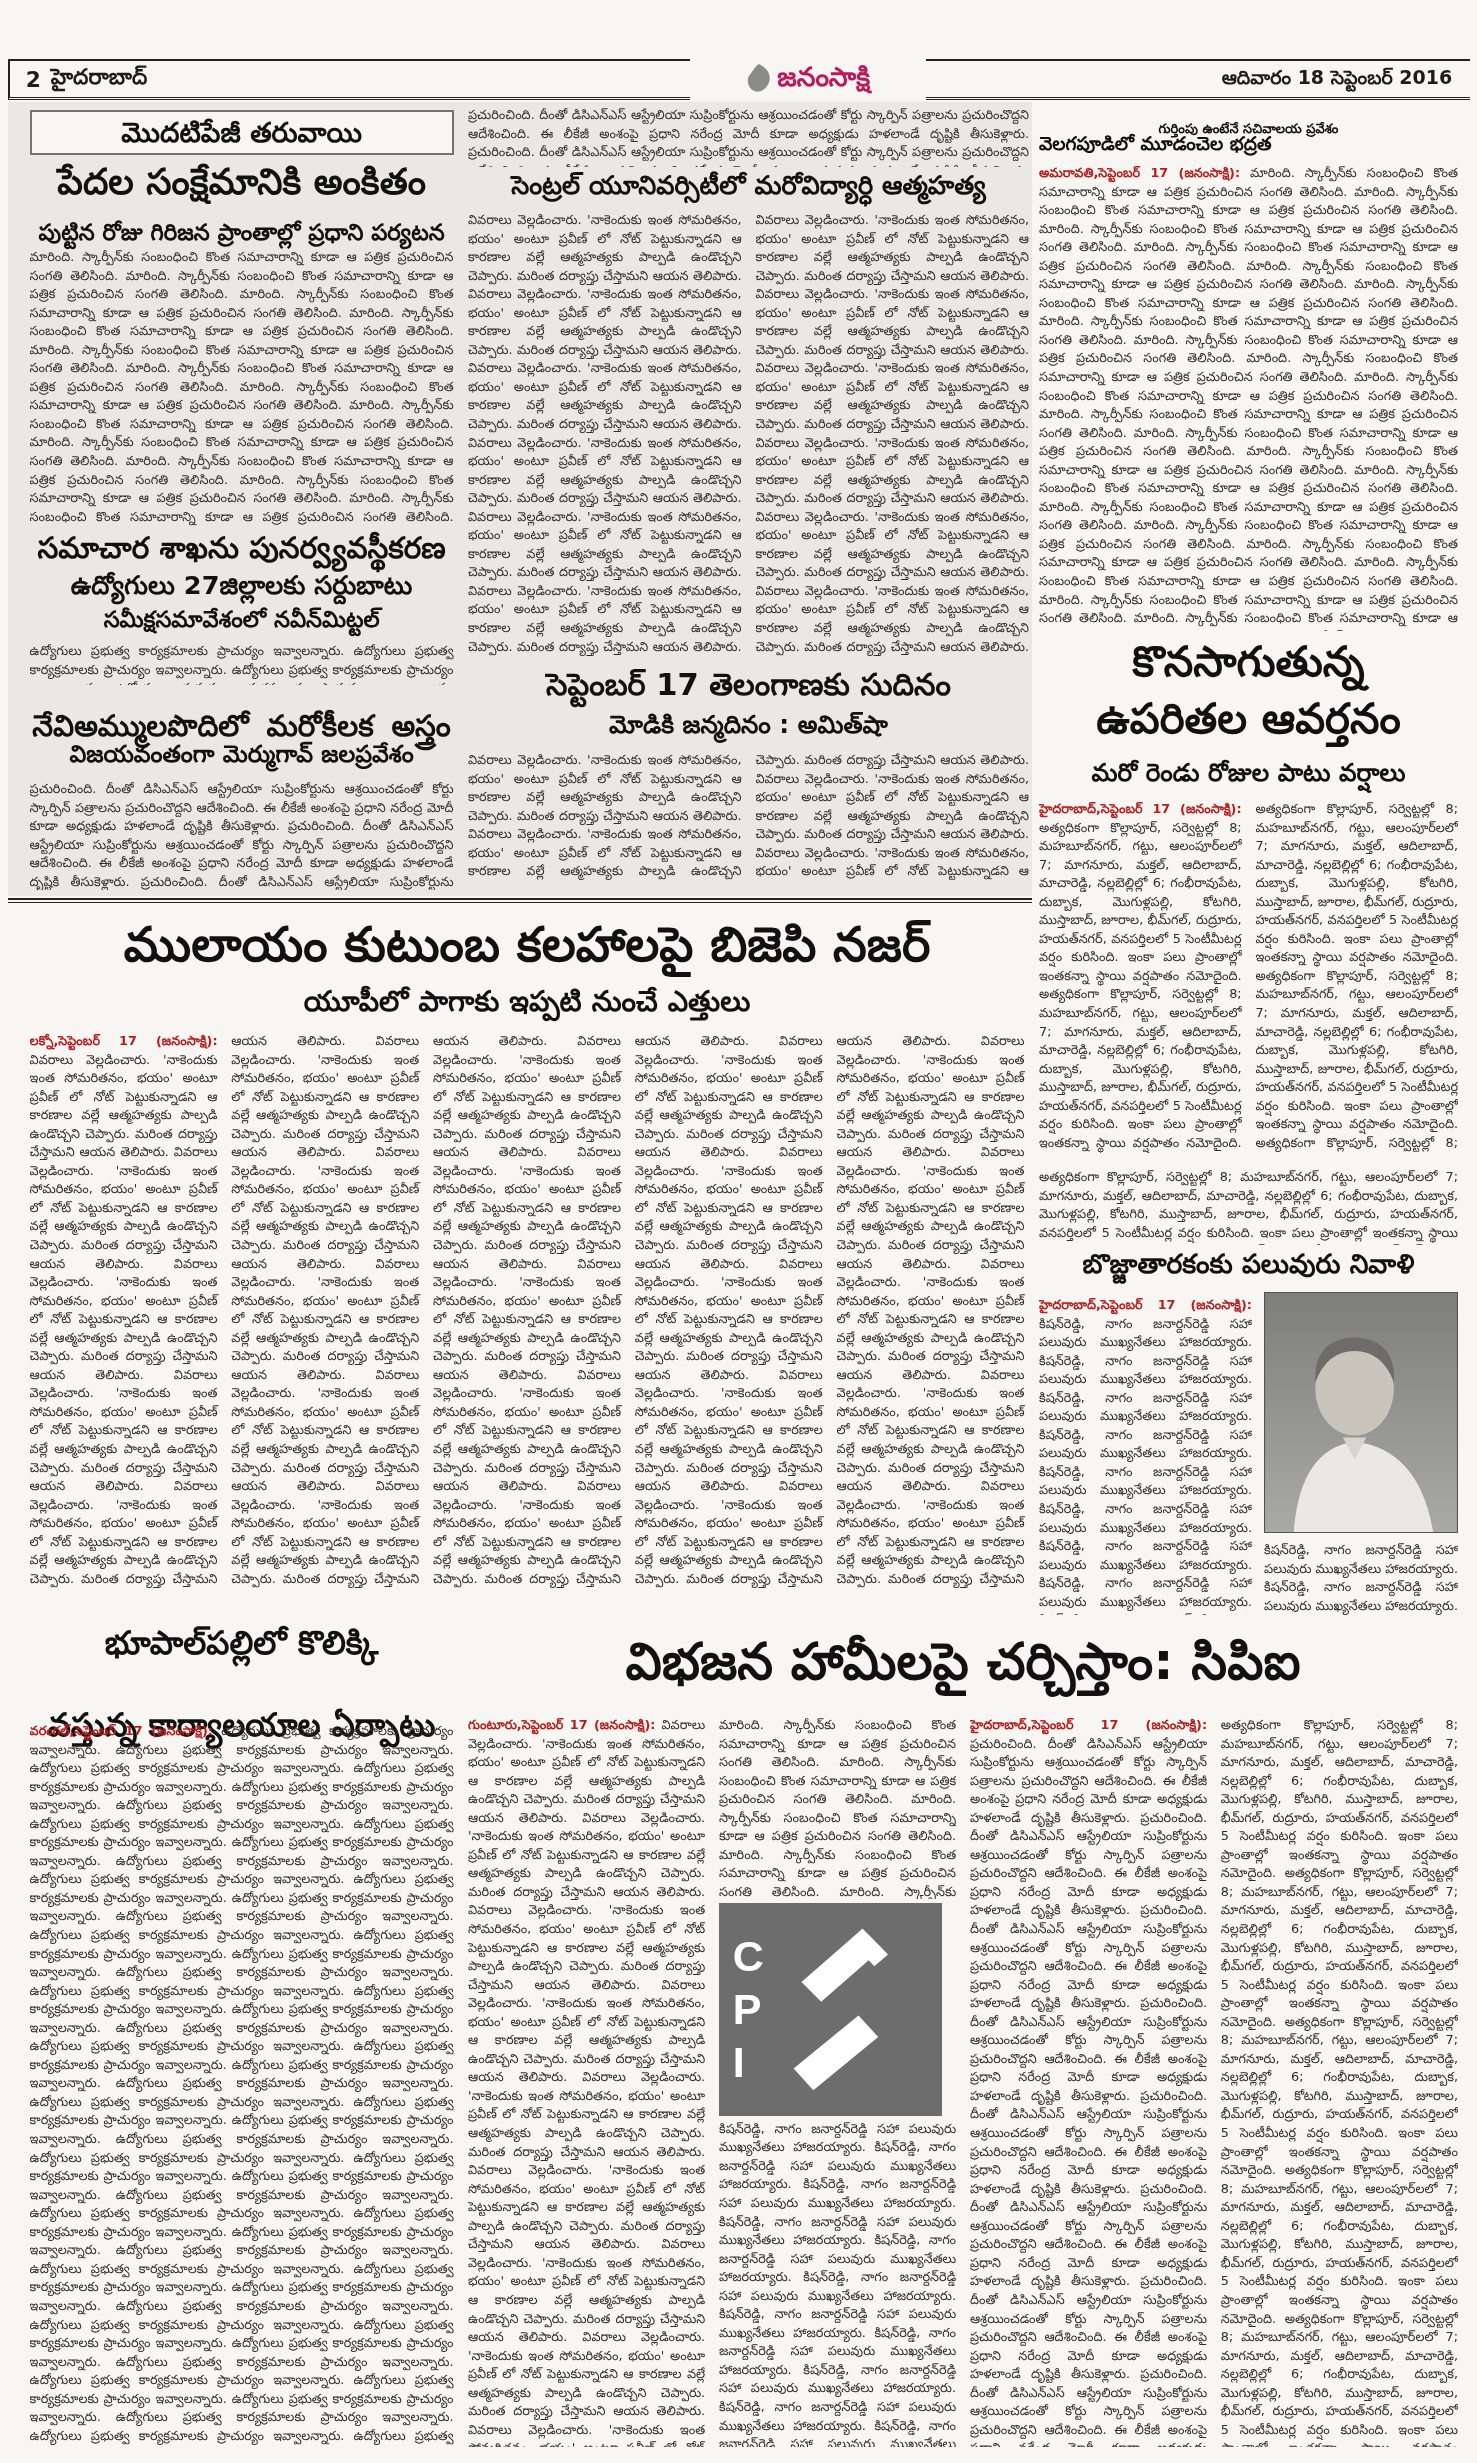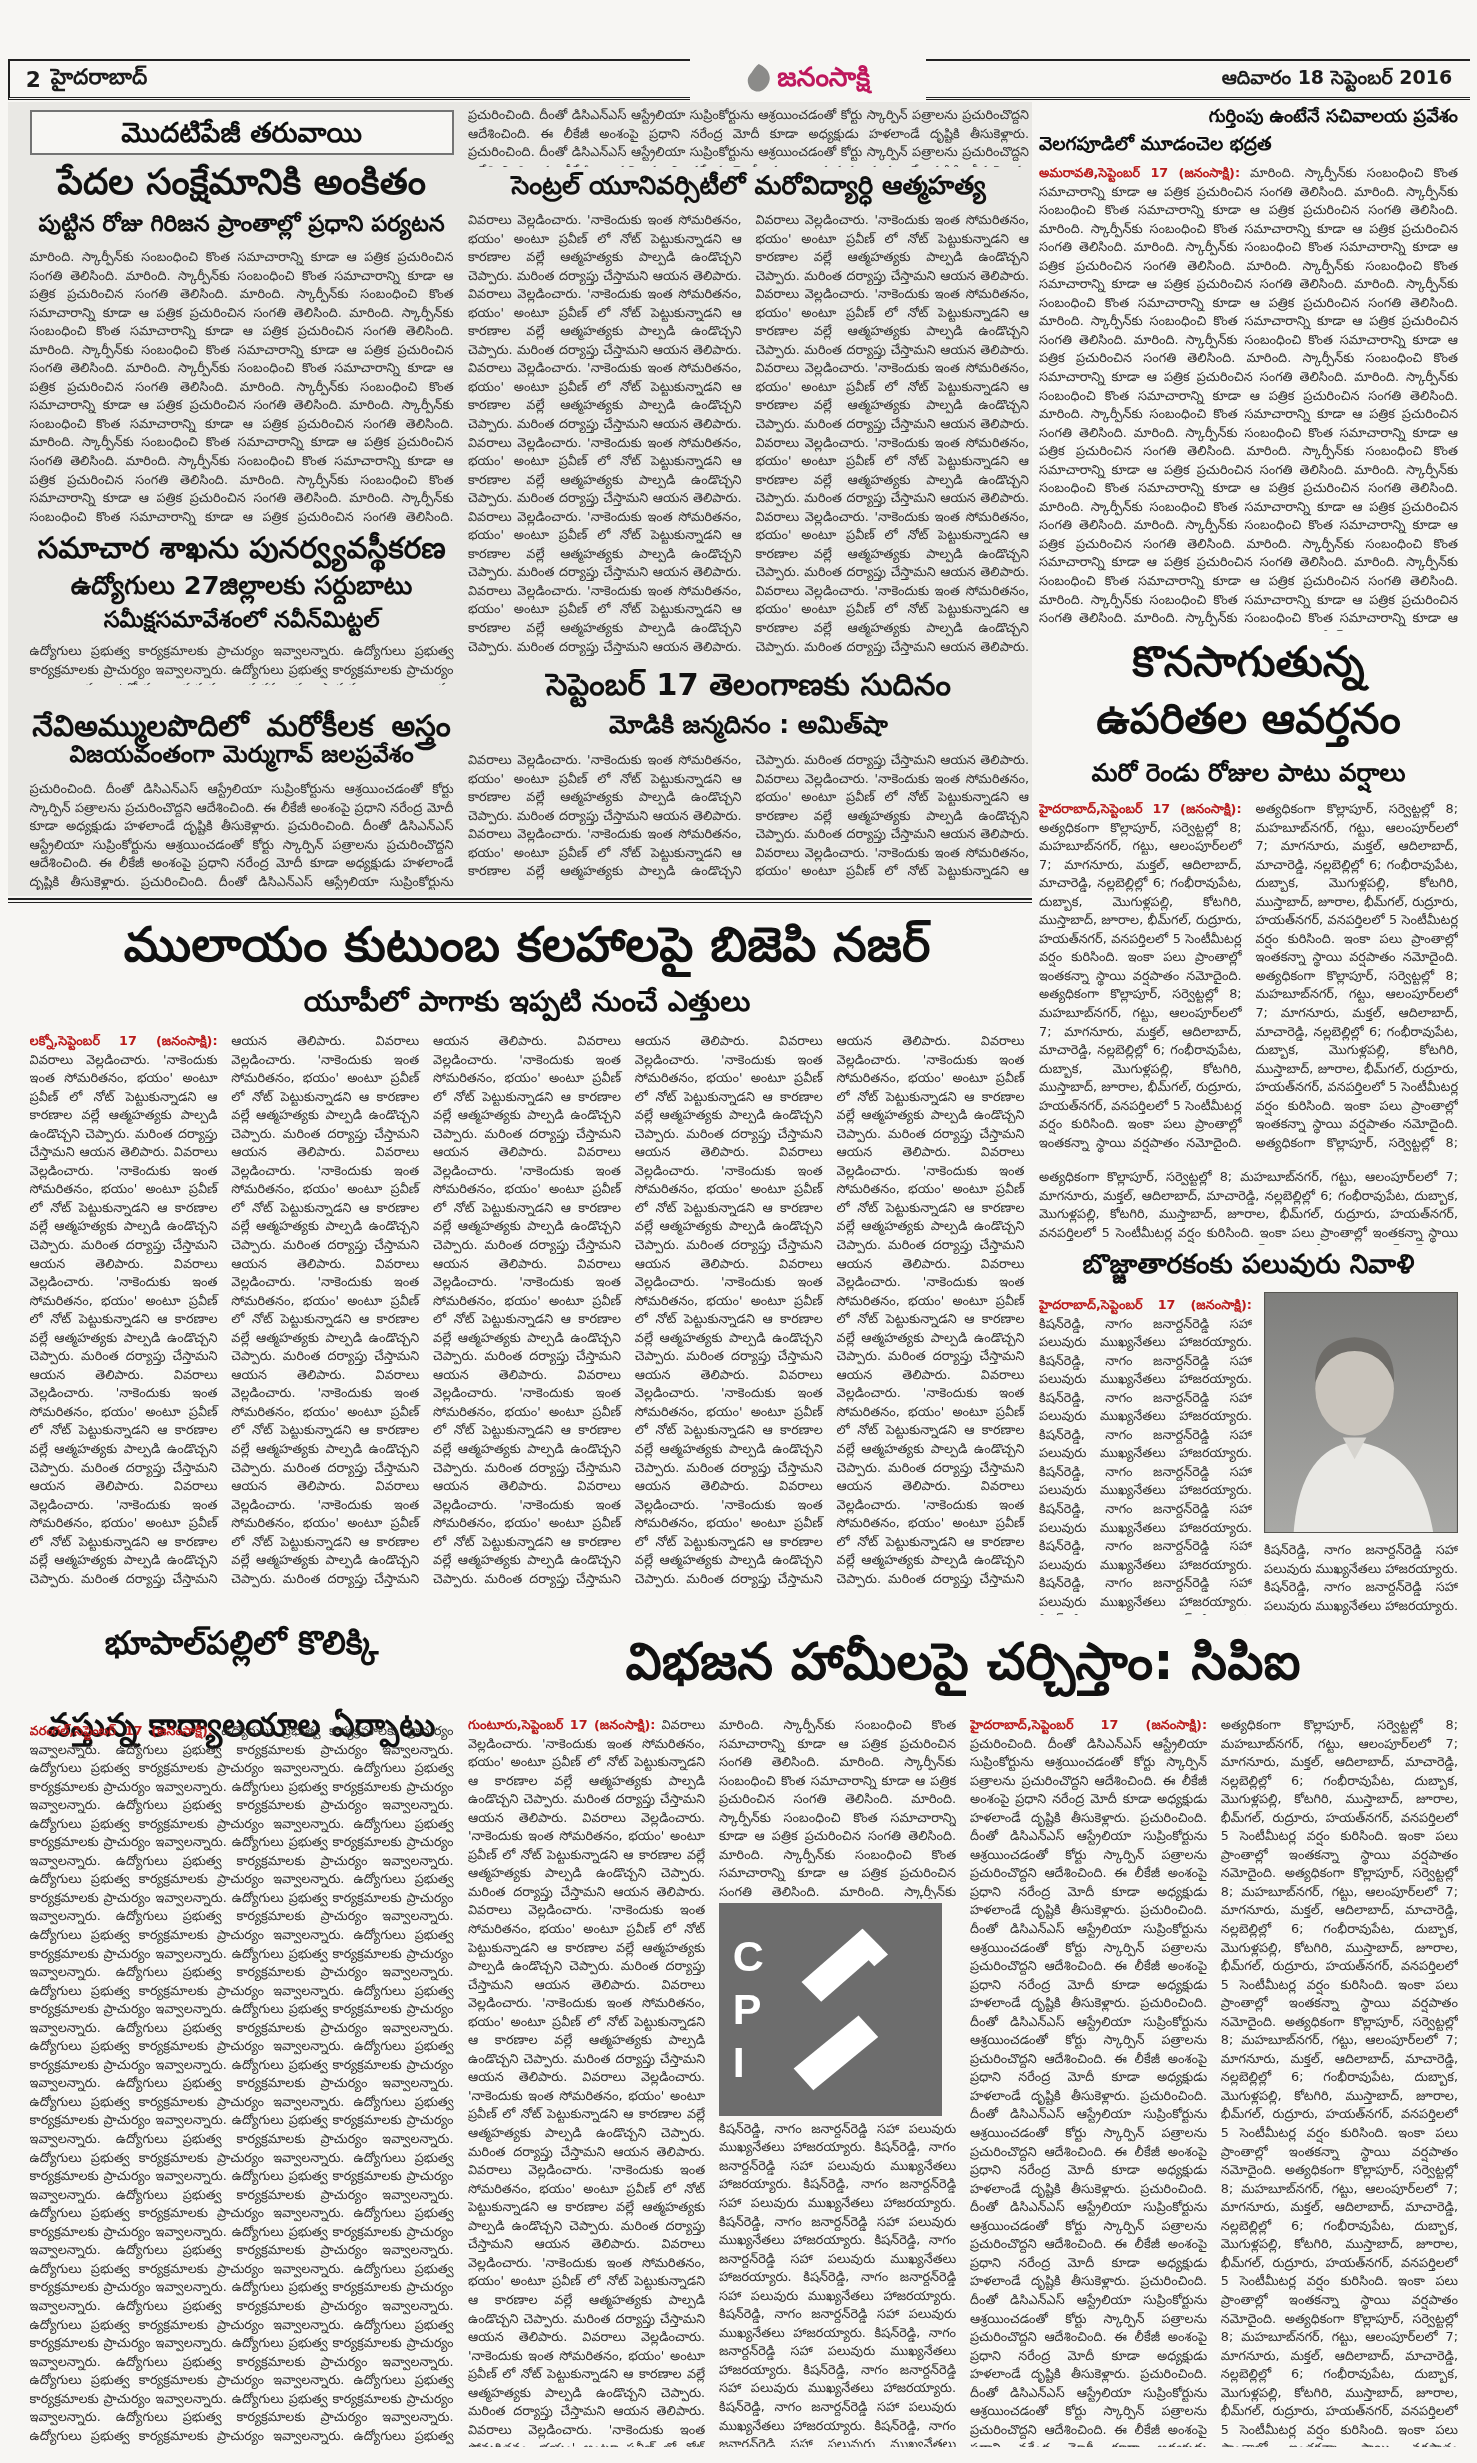--- a/index.html
+++ b/index.html
@@ -55,21 +55,21 @@
         </svg>
     </span>
     <span style="font-size:26.6px;">జనంసాక్షి</span>
   </div>
 
   <div class="abs wash" style="left:7.9px; top:102px; width:1024px; height:794px;"></div>
 
   <div class="abs boxed hl" style="left:29.6px; top:110px; width:424px; height:45px; font-size:27.6px; line-height:41px;">మొదటిపేజీ తరువాయి</div>
 
   <div class="abs hl" style="left:29.6px; top:162px; width:424px; font-size:36px;">పేదల సంక్షేమానికి అంకితం</div>
-  <div class="abs hl" style="left:29.6px; top:211px; width:424px; font-size:22.7px;">పుట్టిన రోజు గిరిజన ప్రాంతాల్లో ప్రధాని పర్యటన</div>
+  <div class="abs hl" style="left:29.6px; top:220px; width:424px; font-size:22.7px;">పుట్టిన రోజు గిరిజన ప్రాంతాల్లో ప్రధాని పర్యటన</div>
   <div class="abs body-block" style="left:29.6px; top:248px; width:424px; height:278px;">
     <span>మారింది. స్కార్పీన్‌కు సంబంధించి కొంత సమాచారాన్ని కూడా ఆ పత్రిక ప్రచురించిన సంగతి తెలిసింది. మారింది. స్కార్పీన్‌కు సంబంధించి కొంత సమాచారాన్ని కూడా ఆ పత్రిక ప్రచురించిన సంగతి తెలిసింది. మారింది. స్కార్పీన్‌కు సంబంధించి కొంత సమాచారాన్ని కూడా ఆ పత్రిక ప్రచురించిన సంగతి తెలిసింది. మారింది. స్కార్పీన్‌కు సంబంధించి కొంత సమాచారాన్ని కూడా ఆ పత్రిక ప్రచురించిన సంగతి తెలిసింది. మారింది. స్కార్పీన్‌కు సంబంధించి కొంత సమాచారాన్ని కూడా ఆ పత్రిక ప్రచురించిన సంగతి తెలిసింది. మారింది. స్కార్పీన్‌కు సంబంధించి కొంత సమాచారాన్ని కూడా ఆ పత్రిక ప్రచురించిన సంగతి తెలిసింది. మారింది. స్కార్పీన్‌కు సంబంధించి కొంత సమాచారాన్ని కూడా ఆ పత్రిక ప్రచురించిన సంగతి తెలిసింది. మారింది. స్కార్పీన్‌కు సంబంధించి కొంత సమాచారాన్ని కూడా ఆ పత్రిక ప్రచురించిన సంగతి తెలిసింది. మారింది. స్కార్పీన్‌కు సంబంధించి కొంత సమాచారాన్ని కూడా ఆ పత్రిక ప్రచురించిన సంగతి తెలిసింది. మారింది. స్కార్పీన్‌కు సంబంధించి కొంత సమాచారాన్ని కూడా ఆ పత్రిక ప్రచురించిన సంగతి తెలిసింది. మారింది. స్కార్పీన్‌కు సంబంధించి కొంత సమాచారాన్ని కూడా ఆ పత్రిక ప్రచురించిన సంగతి తెలిసింది. మారింది. స్కార్పీన్‌కు సంబంధించి కొంత సమాచారాన్ని కూడా ఆ పత్రిక ప్రచురించిన సంగతి తెలిసింది. మారింది. స్కార్పీన్‌కు సంబంధించి కొంత సమాచారాన్ని కూడా ఆ పత్రిక ప్రచురించిన సంగతి తెలిసింది. మారింది. స్కార్పీన్‌కు సంబంధించి కొంత సమాచారాన్ని కూడా ఆ పత్రిక ప్రచురించిన సంగతి తెలిసింది. మారింది. స్కార్పీన్‌కు సంబంధించి కొంత సమాచారాన్ని కూడా ఆ పత్రిక ప్రచురించిన సంగతి తెలిసింది. మారింది. స్కార్పీన్‌కు సంబంధించి కొంత సమాచారాన్ని కూడా ఆ పత్రిక ప్రచురించిన సంగతి తెలిసింది. మారింది. స్కార్పీన్‌కు సంబంధించి కొంత సమాచారాన్ని కూడా ఆ పత్రిక ప్రచురించిన సంగతి తెలిసింది. మారింది. స్కార్పీన్‌కు సంబంధించి కొంత సమాచారాన్ని కూడా ఆ పత్రిక ప్రచురించిన సంగతి తెలిసింది. మారింది. స్కార్పీన్‌కు సంబంధించి కొంత సమాచారాన్ని కూడా ఆ పత్రిక ప్రచురించిన సంగతి తెలిసింది. మారింది. స్కార్పీన్‌కు సంబంధించి కొంత సమాచారాన్ని కూడా ఆ పత్రిక ప్రచురించిన సంగతి తెలిసింది. మారింది. స్కార్పీన్‌కు సంబంధించి కొంత సమాచారాన్ని కూడా ఆ పత్రిక ప్రచురించిన సంగతి తెలిసింది. మారింది. స్కార్పీన్‌కు సంబంధించి కొంత సమాచారాన్ని కూడా ఆ పత్రిక ప్రచురించిన సంగతి తెలిసింది. మారింది. స్కార్పీన్‌కు సంబంధించి కొంత సమాచారాన్ని కూడా ఆ పత్రిక ప్రచురించిన సంగతి తెలిసింది. మారింది. స్కార్పీన్‌కు సంబంధించి కొంత సమాచారాన్ని కూడా ఆ పత్రిక ప్రచురించిన సంగతి తెలిసింది.</span>
   </div>
 
   <div class="abs hl" style="left:29.6px; top:532px; width:424px; font-size:29.6px;">సమాచార శాఖను పునర్వ్యవస్థీకరణ</div>
   <div class="abs hl" style="left:29.6px; top:571px; width:424px; font-size:25.6px;">ఉద్యోగులు 27జిల్లాలకు సర్దుబాటు</div>
   <div class="abs hl" style="left:29.6px; top:607px; width:424px; font-size:22.7px;">సమీక్షసమావేశంలో నవీన్‌మిట్టల్</div>
   <div class="abs body-block" style="left:29.6px; top:642px; width:424px; height:43px;">
     <span>ఉద్యోగులు ప్రభుత్వ కార్యక్రమాలకు ప్రాచుర్యం ఇవ్వాలన్నారు. ఉద్యోగులు ప్రభుత్వ కార్యక్రమాలకు ప్రాచుర్యం ఇవ్వాలన్నారు. ఉద్యోగులు ప్రభుత్వ కార్యక్రమాలకు ప్రాచుర్యం ఇవ్వాలన్నారు. ఉద్యోగులు ప్రభుత్వ కార్యక్రమాలకు ప్రాచుర్యం ఇవ్వాలన్నారు. ఉద్యోగులు ప్రభుత్వ కార్యక్రమాలకు ప్రాచుర్యం ఇవ్వాలన్నారు. ఉద్యోగులు ప్రభుత్వ కార్యక్రమాలకు ప్రాచుర్యం ఇవ్వాలన్నారు. ఉద్యోగులు ప్రభుత్వ కార్యక్రమాలకు ప్రాచుర్యం ఇవ్వాలన్నారు. ఉద్యోగులు ప్రభుత్వ కార్యక్రమాలకు ప్రాచుర్యం ఇవ్వాలన్నారు.</span>
   </div>
@@ -95,21 +95,21 @@
 
   <div class="abs rule-double" style="left:7.9px; top:898px; width:1024px;"></div>
 
   <div class="abs hl" style="left:29.6px; top:918px; width:995px; font-size:48px;">ములాయం కుటుంబ కలహాలపై బిజెపి నజర్</div>
   <div class="abs hl" style="left:29.6px; top:985px; width:995px; font-size:28.6px;">యూపీలో పాగాకు ఇప్పటి నుంచే ఎత్తులు</div>
   <div class="abs body-block cols5" style="left:29.6px; top:1032px; width:995px; height:571px;">
     <b>లక్నో,సెప్టెంబర్ 17 (జనంసాక్షి):</b>
     <span>వివరాలు వెల్లడించారు. 'నాకెందుకు ఇంత సోమరితనం, భయం' అంటూ ప్రవీణ్ లో నోట్ పెట్టుకున్నాడని ఆ కారణాల వల్లే ఆత్మహత్యకు పాల్పడి ఉండొచ్చని చెప్పారు. మరింత దర్యాప్తు చేస్తామని ఆయన తెలిపారు. వివరాలు వెల్లడించారు. 'నాకెందుకు ఇంత సోమరితనం, భయం' అంటూ ప్రవీణ్ లో నోట్ పెట్టుకున్నాడని ఆ కారణాల వల్లే ఆత్మహత్యకు పాల్పడి ఉండొచ్చని చెప్పారు. మరింత దర్యాప్తు చేస్తామని ఆయన తెలిపారు. వివరాలు వెల్లడించారు. 'నాకెందుకు ఇంత సోమరితనం, భయం' అంటూ ప్రవీణ్ లో నోట్ పెట్టుకున్నాడని ఆ కారణాల వల్లే ఆత్మహత్యకు పాల్పడి ఉండొచ్చని చెప్పారు. మరింత దర్యాప్తు చేస్తామని ఆయన తెలిపారు. వివరాలు వెల్లడించారు. 'నాకెందుకు ఇంత సోమరితనం, భయం' అంటూ ప్రవీణ్ లో నోట్ పెట్టుకున్నాడని ఆ కారణాల వల్లే ఆత్మహత్యకు పాల్పడి ఉండొచ్చని చెప్పారు. మరింత దర్యాప్తు చేస్తామని ఆయన తెలిపారు. వివరాలు వెల్లడించారు. 'నాకెందుకు ఇంత సోమరితనం, భయం' అంటూ ప్రవీణ్ లో నోట్ పెట్టుకున్నాడని ఆ కారణాల వల్లే ఆత్మహత్యకు పాల్పడి ఉండొచ్చని చెప్పారు. మరింత దర్యాప్తు చేస్తామని ఆయన తెలిపారు. వివరాలు వెల్లడించారు. 'నాకెందుకు ఇంత సోమరితనం, భయం' అంటూ ప్రవీణ్ లో నోట్ పెట్టుకున్నాడని ఆ కారణాల వల్లే ఆత్మహత్యకు పాల్పడి ఉండొచ్చని చెప్పారు. మరింత దర్యాప్తు చేస్తామని ఆయన తెలిపారు. వివరాలు వెల్లడించారు. 'నాకెందుకు ఇంత సోమరితనం, భయం' అంటూ ప్రవీణ్ లో నోట్ పెట్టుకున్నాడని ఆ కారణాల వల్లే ఆత్మహత్యకు పాల్పడి ఉండొచ్చని చెప్పారు. మరింత దర్యాప్తు చేస్తామని ఆయన తెలిపారు. వివరాలు వెల్లడించారు. 'నాకెందుకు ఇంత సోమరితనం, భయం' అంటూ ప్రవీణ్ లో నోట్ పెట్టుకున్నాడని ఆ కారణాల వల్లే ఆత్మహత్యకు పాల్పడి ఉండొచ్చని చెప్పారు. మరింత దర్యాప్తు చేస్తామని ఆయన తెలిపారు. వివరాలు వెల్లడించారు. 'నాకెందుకు ఇంత సోమరితనం, భయం' అంటూ ప్రవీణ్ లో నోట్ పెట్టుకున్నాడని ఆ కారణాల వల్లే ఆత్మహత్యకు పాల్పడి ఉండొచ్చని చెప్పారు. మరింత దర్యాప్తు చేస్తామని ఆయన తెలిపారు. వివరాలు వెల్లడించారు. 'నాకెందుకు ఇంత సోమరితనం, భయం' అంటూ ప్రవీణ్ లో నోట్ పెట్టుకున్నాడని ఆ కారణాల వల్లే ఆత్మహత్యకు పాల్పడి ఉండొచ్చని చెప్పారు. మరింత దర్యాప్తు చేస్తామని ఆయన తెలిపారు. వివరాలు వెల్లడించారు. 'నాకెందుకు ఇంత సోమరితనం, భయం' అంటూ ప్రవీణ్ లో నోట్ పెట్టుకున్నాడని ఆ కారణాల వల్లే ఆత్మహత్యకు పాల్పడి ఉండొచ్చని చెప్పారు. మరింత దర్యాప్తు చేస్తామని ఆయన తెలిపారు. వివరాలు వెల్లడించారు. 'నాకెందుకు ఇంత సోమరితనం, భయం' అంటూ ప్రవీణ్ లో నోట్ పెట్టుకున్నాడని ఆ కారణాల వల్లే ఆత్మహత్యకు పాల్పడి ఉండొచ్చని చెప్పారు. మరింత దర్యాప్తు చేస్తామని ఆయన తెలిపారు. వివరాలు వెల్లడించారు. 'నాకెందుకు ఇంత సోమరితనం, భయం' అంటూ ప్రవీణ్ లో నోట్ పెట్టుకున్నాడని ఆ కారణాల వల్లే ఆత్మహత్యకు పాల్పడి ఉండొచ్చని చెప్పారు. మరింత దర్యాప్తు చేస్తామని ఆయన తెలిపారు. వివరాలు వెల్లడించారు. 'నాకెందుకు ఇంత సోమరితనం, భయం' అంటూ ప్రవీణ్ లో నోట్ పెట్టుకున్నాడని ఆ కారణాల వల్లే ఆత్మహత్యకు పాల్పడి ఉండొచ్చని చెప్పారు. మరింత దర్యాప్తు చేస్తామని ఆయన తెలిపారు. వివరాలు వెల్లడించారు. 'నాకెందుకు ఇంత సోమరితనం, భయం' అంటూ ప్రవీణ్ లో నోట్ పెట్టుకున్నాడని ఆ కారణాల వల్లే ఆత్మహత్యకు పాల్పడి ఉండొచ్చని చెప్పారు. మరింత దర్యాప్తు చేస్తామని ఆయన తెలిపారు. వివరాలు వెల్లడించారు. 'నాకెందుకు ఇంత సోమరితనం, భయం' అంటూ ప్రవీణ్ లో నోట్ పెట్టుకున్నాడని ఆ కారణాల వల్లే ఆత్మహత్యకు పాల్పడి ఉండొచ్చని చెప్పారు. మరింత దర్యాప్తు చేస్తామని ఆయన తెలిపారు. వివరాలు వెల్లడించారు. 'నాకెందుకు ఇంత సోమరితనం, భయం' అంటూ ప్రవీణ్ లో నోట్ పెట్టుకున్నాడని ఆ కారణాల వల్లే ఆత్మహత్యకు పాల్పడి ఉండొచ్చని చెప్పారు. మరింత దర్యాప్తు చేస్తామని ఆయన తెలిపారు. వివరాలు వెల్లడించారు. 'నాకెందుకు ఇంత సోమరితనం, భయం' అంటూ ప్రవీణ్ లో నోట్ పెట్టుకున్నాడని ఆ కారణాల వల్లే ఆత్మహత్యకు పాల్పడి ఉండొచ్చని చెప్పారు. మరింత దర్యాప్తు చేస్తామని ఆయన తెలిపారు. వివరాలు వెల్లడించారు. 'నాకెందుకు ఇంత సోమరితనం, భయం' అంటూ ప్రవీణ్ లో నోట్ పెట్టుకున్నాడని ఆ కారణాల వల్లే ఆత్మహత్యకు పాల్పడి ఉండొచ్చని చెప్పారు. మరింత దర్యాప్తు చేస్తామని ఆయన తెలిపారు. వివరాలు వెల్లడించారు. 'నాకెందుకు ఇంత సోమరితనం, భయం' అంటూ ప్రవీణ్ లో నోట్ పెట్టుకున్నాడని ఆ కారణాల వల్లే ఆత్మహత్యకు పాల్పడి ఉండొచ్చని చెప్పారు. మరింత దర్యాప్తు చేస్తామని ఆయన తెలిపారు. వివరాలు వెల్లడించారు. 'నాకెందుకు ఇంత సోమరితనం, భయం' అంటూ ప్రవీణ్ లో నోట్ పెట్టుకున్నాడని ఆ కారణాల వల్లే ఆత్మహత్యకు పాల్పడి ఉండొచ్చని చెప్పారు. మరింత దర్యాప్తు చేస్తామని ఆయన తెలిపారు. వివరాలు వెల్లడించారు. 'నాకెందుకు ఇంత సోమరితనం, భయం' అంటూ ప్రవీణ్ లో నోట్ పెట్టుకున్నాడని ఆ కారణాల వల్లే ఆత్మహత్యకు పాల్పడి ఉండొచ్చని చెప్పారు. మరింత దర్యాప్తు చేస్తామని ఆయన తెలిపారు. వివరాలు వెల్లడించారు. 'నాకెందుకు ఇంత సోమరితనం, భయం' అంటూ ప్రవీణ్ లో నోట్ పెట్టుకున్నాడని ఆ కారణాల వల్లే ఆత్మహత్యకు పాల్పడి ఉండొచ్చని చెప్పారు. మరింత దర్యాప్తు చేస్తామని ఆయన తెలిపారు. వివరాలు వెల్లడించారు. 'నాకెందుకు ఇంత సోమరితనం, భయం' అంటూ ప్రవీణ్ లో నోట్ పెట్టుకున్నాడని ఆ కారణాల వల్లే ఆత్మహత్యకు పాల్పడి ఉండొచ్చని చెప్పారు. మరింత దర్యాప్తు చేస్తామని ఆయన తెలిపారు. వివరాలు వెల్లడించారు. 'నాకెందుకు ఇంత సోమరితనం, భయం' అంటూ ప్రవీణ్ లో నోట్ పెట్టుకున్నాడని ఆ కారణాల వల్లే ఆత్మహత్యకు పాల్పడి ఉండొచ్చని చెప్పారు. మరింత దర్యాప్తు చేస్తామని ఆయన తెలిపారు. వివరాలు వెల్లడించారు. 'నాకెందుకు ఇంత సోమరితనం, భయం' అంటూ ప్రవీణ్ లో నోట్ పెట్టుకున్నాడని ఆ కారణాల వల్లే ఆత్మహత్యకు పాల్పడి ఉండొచ్చని చెప్పారు. మరింత దర్యాప్తు చేస్తామని ఆయన తెలిపారు. వివరాలు వెల్లడించారు. 'నాకెందుకు ఇంత సోమరితనం, భయం' అంటూ ప్రవీణ్ లో నోట్ పెట్టుకున్నాడని ఆ కారణాల వల్లే ఆత్మహత్యకు పాల్పడి ఉండొచ్చని చెప్పారు. మరింత దర్యాప్తు చేస్తామని ఆయన తెలిపారు. వివరాలు వెల్లడించారు. 'నాకెందుకు ఇంత సోమరితనం, భయం' అంటూ ప్రవీణ్ లో నోట్ పెట్టుకున్నాడని ఆ కారణాల వల్లే ఆత్మహత్యకు పాల్పడి ఉండొచ్చని చెప్పారు. మరింత దర్యాప్తు చేస్తామని ఆయన తెలిపారు. వివరాలు వెల్లడించారు. 'నాకెందుకు ఇంత సోమరితనం, భయం' అంటూ ప్రవీణ్ లో నోట్ పెట్టుకున్నాడని ఆ కారణాల వల్లే ఆత్మహత్యకు పాల్పడి ఉండొచ్చని చెప్పారు. మరింత దర్యాప్తు చేస్తామని ఆయన తెలిపారు. వివరాలు వెల్లడించారు. 'నాకెందుకు ఇంత సోమరితనం, భయం' అంటూ ప్రవీణ్ లో నోట్ పెట్టుకున్నాడని ఆ కారణాల వల్లే ఆత్మహత్యకు పాల్పడి ఉండొచ్చని చెప్పారు. మరింత దర్యాప్తు చేస్తామని ఆయన తెలిపారు. వివరాలు వెల్లడించారు. 'నాకెందుకు ఇంత సోమరితనం, భయం' అంటూ ప్రవీణ్ లో నోట్ పెట్టుకున్నాడని ఆ కారణాల వల్లే ఆత్మహత్యకు పాల్పడి ఉండొచ్చని చెప్పారు. మరింత దర్యాప్తు చేస్తామని ఆయన తెలిపారు. వివరాలు వెల్లడించారు. 'నాకెందుకు ఇంత సోమరితనం, భయం' అంటూ ప్రవీణ్ లో నోట్ పెట్టుకున్నాడని ఆ కారణాల వల్లే ఆత్మహత్యకు పాల్పడి ఉండొచ్చని చెప్పారు. మరింత దర్యాప్తు చేస్తామని ఆయన తెలిపారు. వివరాలు వెల్లడించారు. 'నాకెందుకు ఇంత సోమరితనం, భయం' అంటూ ప్రవీణ్ లో నోట్ పెట్టుకున్నాడని ఆ కారణాల వల్లే ఆత్మహత్యకు పాల్పడి ఉండొచ్చని చెప్పారు. మరింత దర్యాప్తు చేస్తామని ఆయన తెలిపారు. వివరాలు వెల్లడించారు. 'నాకెందుకు ఇంత సోమరితనం, భయం' అంటూ ప్రవీణ్ లో నోట్ పెట్టుకున్నాడని ఆ కారణాల వల్లే ఆత్మహత్యకు పాల్పడి ఉండొచ్చని చెప్పారు. మరింత దర్యాప్తు చేస్తామని ఆయన తెలిపారు. వివరాలు వెల్లడించారు. 'నాకెందుకు ఇంత సోమరితనం, భయం' అంటూ ప్రవీణ్ లో నోట్ పెట్టుకున్నాడని ఆ కారణాల వల్లే ఆత్మహత్యకు పాల్పడి ఉండొచ్చని చెప్పారు. మరింత దర్యాప్తు చేస్తామని ఆయన తెలిపారు. వివరాలు వెల్లడించారు. 'నాకెందుకు ఇంత సోమరితనం, భయం' అంటూ ప్రవీణ్ లో నోట్ పెట్టుకున్నాడని ఆ కారణాల వల్లే ఆత్మహత్యకు పాల్పడి ఉండొచ్చని చెప్పారు. మరింత దర్యాప్తు చేస్తామని ఆయన తెలిపారు. వివరాలు వెల్లడించారు. 'నాకెందుకు ఇంత సోమరితనం, భయం' అంటూ ప్రవీణ్ లో నోట్ పెట్టుకున్నాడని ఆ కారణాల వల్లే ఆత్మహత్యకు పాల్పడి ఉండొచ్చని చెప్పారు. మరింత దర్యాప్తు చేస్తామని ఆయన తెలిపారు. వివరాలు వెల్లడించారు. 'నాకెందుకు ఇంత సోమరితనం, భయం' అంటూ ప్రవీణ్ లో నోట్ పెట్టుకున్నాడని ఆ కారణాల వల్లే ఆత్మహత్యకు పాల్పడి ఉండొచ్చని చెప్పారు. మరింత దర్యాప్తు చేస్తామని ఆయన తెలిపారు. వివరాలు వెల్లడించారు. 'నాకెందుకు ఇంత సోమరితనం, భయం' అంటూ ప్రవీణ్ లో నోట్ పెట్టుకున్నాడని ఆ కారణాల వల్లే ఆత్మహత్యకు పాల్పడి ఉండొచ్చని చెప్పారు. మరింత దర్యాప్తు చేస్తామని ఆయన తెలిపారు. వివరాలు వెల్లడించారు. 'నాకెందుకు ఇంత సోమరితనం, భయం' అంటూ ప్రవీణ్ లో నోట్ పెట్టుకున్నాడని ఆ కారణాల వల్లే ఆత్మహత్యకు పాల్పడి ఉండొచ్చని చెప్పారు. మరింత దర్యాప్తు చేస్తామని ఆయన తెలిపారు. వివరాలు వెల్లడించారు. 'నాకెందుకు ఇంత సోమరితనం, భయం' అంటూ ప్రవీణ్ లో నోట్ పెట్టుకున్నాడని ఆ కారణాల వల్లే ఆత్మహత్యకు పాల్పడి ఉండొచ్చని చెప్పారు. మరింత దర్యాప్తు చేస్తామని ఆయన తెలిపారు. వివరాలు వెల్లడించారు. 'నాకెందుకు ఇంత సోమరితనం, భయం' అంటూ ప్రవీణ్ లో నోట్ పెట్టుకున్నాడని ఆ కారణాల వల్లే ఆత్మహత్యకు పాల్పడి ఉండొచ్చని చెప్పారు. మరింత దర్యాప్తు చేస్తామని ఆయన తెలిపారు. వివరాలు వెల్లడించారు. 'నాకెందుకు ఇంత సోమరితనం, భయం' అంటూ ప్రవీణ్ లో నోట్ పెట్టుకున్నాడని ఆ కారణాల వల్లే ఆత్మహత్యకు పాల్పడి ఉండొచ్చని చెప్పారు. మరింత దర్యాప్తు చేస్తామని ఆయన తెలిపారు. వివరాలు వెల్లడించారు. 'నాకెందుకు ఇంత సోమరితనం, భయం' అంటూ ప్రవీణ్ లో నోట్ పెట్టుకున్నాడని ఆ కారణాల వల్లే ఆత్మహత్యకు పాల్పడి ఉండొచ్చని చెప్పారు. మరింత దర్యాప్తు చేస్తామని ఆయన తెలిపారు. వివరాలు వెల్లడించారు. 'నాకెందుకు ఇంత సోమరితనం, భయం' అంటూ ప్రవీణ్ లో నోట్ పెట్టుకున్నాడని ఆ కారణాల వల్లే ఆత్మహత్యకు పాల్పడి ఉండొచ్చని చెప్పారు. మరింత దర్యాప్తు చేస్తామని ఆయన తెలిపారు. వివరాలు వెల్లడించారు. 'నాకెందుకు ఇంత సోమరితనం, భయం' అంటూ ప్రవీణ్ లో నోట్ పెట్టుకున్నాడని ఆ కారణాల వల్లే ఆత్మహత్యకు పాల్పడి ఉండొచ్చని చెప్పారు. మరింత దర్యాప్తు చేస్తామని ఆయన తెలిపారు. వివరాలు వెల్లడించారు. 'నాకెందుకు ఇంత సోమరితనం, భయం' అంటూ ప్రవీణ్ లో నోట్ పెట్టుకున్నాడని ఆ కారణాల వల్లే ఆత్మహత్యకు పాల్పడి ఉండొచ్చని చెప్పారు. మరింత దర్యాప్తు చేస్తామని ఆయన తెలిపారు. వివరాలు వెల్లడించారు. 'నాకెందుకు ఇంత సోమరితనం, భయం' అంటూ ప్రవీణ్ లో నోట్ పెట్టుకున్నాడని ఆ కారణాల వల్లే ఆత్మహత్యకు పాల్పడి ఉండొచ్చని చెప్పారు. మరింత దర్యాప్తు చేస్తామని ఆయన తెలిపారు. వివరాలు వెల్లడించారు. 'నాకెందుకు ఇంత సోమరితనం, భయం' అంటూ ప్రవీణ్ లో నోట్ పెట్టుకున్నాడని ఆ కారణాల వల్లే ఆత్మహత్యకు పాల్పడి ఉండొచ్చని చెప్పారు. మరింత దర్యాప్తు చేస్తామని ఆయన తెలిపారు. వివరాలు వెల్లడించారు. 'నాకెందుకు ఇంత సోమరితనం, భయం' అంటూ ప్రవీణ్ లో నోట్ పెట్టుకున్నాడని ఆ కారణాల వల్లే ఆత్మహత్యకు పాల్పడి ఉండొచ్చని చెప్పారు. మరింత దర్యాప్తు చేస్తామని ఆయన తెలిపారు. వివరాలు వెల్లడించారు. 'నాకెందుకు ఇంత సోమరితనం, భయం' అంటూ ప్రవీణ్ లో నోట్ పెట్టుకున్నాడని ఆ కారణాల వల్లే ఆత్మహత్యకు పాల్పడి ఉండొచ్చని చెప్పారు. మరింత దర్యాప్తు చేస్తామని ఆయన తెలిపారు. వివరాలు వెల్లడించారు. 'నాకెందుకు ఇంత సోమరితనం, భయం' అంటూ ప్రవీణ్ లో నోట్ పెట్టుకున్నాడని ఆ కారణాల వల్లే ఆత్మహత్యకు పాల్పడి ఉండొచ్చని చెప్పారు. మరింత దర్యాప్తు చేస్తామని ఆయన తెలిపారు. వివరాలు వెల్లడించారు. 'నాకెందుకు ఇంత సోమరితనం, భయం' అంటూ ప్రవీణ్ లో నోట్ పెట్టుకున్నాడని ఆ కారణాల వల్లే ఆత్మహత్యకు పాల్పడి ఉండొచ్చని చెప్పారు. మరింత దర్యాప్తు చేస్తామని ఆయన తెలిపారు. వివరాలు వెల్లడించారు. 'నాకెందుకు ఇంత సోమరితనం, భయం' అంటూ ప్రవీణ్ లో నోట్ పెట్టుకున్నాడని ఆ కారణాల వల్లే ఆత్మహత్యకు పాల్పడి ఉండొచ్చని చెప్పారు. మరింత దర్యాప్తు చేస్తామని ఆయన తెలిపారు. వివరాలు వెల్లడించారు. 'నాకెందుకు ఇంత సోమరితనం, భయం' అంటూ ప్రవీణ్ లో నోట్ పెట్టుకున్నాడని ఆ కారణాల వల్లే ఆత్మహత్యకు పాల్పడి ఉండొచ్చని చెప్పారు. మరింత దర్యాప్తు చేస్తామని ఆయన తెలిపారు. వివరాలు వెల్లడించారు. 'నాకెందుకు ఇంత సోమరితనం, భయం' అంటూ ప్రవీణ్ లో నోట్ పెట్టుకున్నాడని ఆ కారణాల వల్లే ఆత్మహత్యకు పాల్పడి ఉండొచ్చని చెప్పారు. మరింత దర్యాప్తు చేస్తామని ఆయన తెలిపారు.</span>
   </div>
 
-  <div class="abs hl" style="left:1039px; top:106px; width:419px; font-size:18px; text-align:right;">గుర్తింపు ఉంటేనే సచివాలయ ప్రవేశం</div>
+  <div class="abs hl" style="left:1039px; top:122px; width:419px; font-size:13px; text-align:center;">గుర్తింపు ఉంటేనే సచివాలయ ప్రవేశం</div>
   <div class="abs hl" style="left:1039px; top:134px; width:419px; font-size:18.7px; text-align:left;">వెలగపూడిలో మూడంచెల భద్రత</div>
   <div class="abs body-block" style="left:1039px; top:164px; width:419px; height:467px;">
     <b>అమరావతి,సెప్టెంబర్ 17 (జనంసాక్షి):</b>
     <span>మారింది. స్కార్పీన్‌కు సంబంధించి కొంత సమాచారాన్ని కూడా ఆ పత్రిక ప్రచురించిన సంగతి తెలిసింది. మారింది. స్కార్పీన్‌కు సంబంధించి కొంత సమాచారాన్ని కూడా ఆ పత్రిక ప్రచురించిన సంగతి తెలిసింది. మారింది. స్కార్పీన్‌కు సంబంధించి కొంత సమాచారాన్ని కూడా ఆ పత్రిక ప్రచురించిన సంగతి తెలిసింది. మారింది. స్కార్పీన్‌కు సంబంధించి కొంత సమాచారాన్ని కూడా ఆ పత్రిక ప్రచురించిన సంగతి తెలిసింది. మారింది. స్కార్పీన్‌కు సంబంధించి కొంత సమాచారాన్ని కూడా ఆ పత్రిక ప్రచురించిన సంగతి తెలిసింది. మారింది. స్కార్పీన్‌కు సంబంధించి కొంత సమాచారాన్ని కూడా ఆ పత్రిక ప్రచురించిన సంగతి తెలిసింది. మారింది. స్కార్పీన్‌కు సంబంధించి కొంత సమాచారాన్ని కూడా ఆ పత్రిక ప్రచురించిన సంగతి తెలిసింది. మారింది. స్కార్పీన్‌కు సంబంధించి కొంత సమాచారాన్ని కూడా ఆ పత్రిక ప్రచురించిన సంగతి తెలిసింది. మారింది. స్కార్పీన్‌కు సంబంధించి కొంత సమాచారాన్ని కూడా ఆ పత్రిక ప్రచురించిన సంగతి తెలిసింది. మారింది. స్కార్పీన్‌కు సంబంధించి కొంత సమాచారాన్ని కూడా ఆ పత్రిక ప్రచురించిన సంగతి తెలిసింది. మారింది. స్కార్పీన్‌కు సంబంధించి కొంత సమాచారాన్ని కూడా ఆ పత్రిక ప్రచురించిన సంగతి తెలిసింది. మారింది. స్కార్పీన్‌కు సంబంధించి కొంత సమాచారాన్ని కూడా ఆ పత్రిక ప్రచురించిన సంగతి తెలిసింది. మారింది. స్కార్పీన్‌కు సంబంధించి కొంత సమాచారాన్ని కూడా ఆ పత్రిక ప్రచురించిన సంగతి తెలిసింది. మారింది. స్కార్పీన్‌కు సంబంధించి కొంత సమాచారాన్ని కూడా ఆ పత్రిక ప్రచురించిన సంగతి తెలిసింది. మారింది. స్కార్పీన్‌కు సంబంధించి కొంత సమాచారాన్ని కూడా ఆ పత్రిక ప్రచురించిన సంగతి తెలిసింది. మారింది. స్కార్పీన్‌కు సంబంధించి కొంత సమాచారాన్ని కూడా ఆ పత్రిక ప్రచురించిన సంగతి తెలిసింది. మారింది. స్కార్పీన్‌కు సంబంధించి కొంత సమాచారాన్ని కూడా ఆ పత్రిక ప్రచురించిన సంగతి తెలిసింది. మారింది. స్కార్పీన్‌కు సంబంధించి కొంత సమాచారాన్ని కూడా ఆ పత్రిక ప్రచురించిన సంగతి తెలిసింది. మారింది. స్కార్పీన్‌కు సంబంధించి కొంత సమాచారాన్ని కూడా ఆ పత్రిక ప్రచురించిన సంగతి తెలిసింది. మారింది. స్కార్పీన్‌కు సంబంధించి కొంత సమాచారాన్ని కూడా ఆ పత్రిక ప్రచురించిన సంగతి తెలిసింది. మారింది. స్కార్పీన్‌కు సంబంధించి కొంత సమాచారాన్ని కూడా ఆ పత్రిక ప్రచురించిన సంగతి తెలిసింది. మారింది. స్కార్పీన్‌కు సంబంధించి కొంత సమాచారాన్ని కూడా ఆ పత్రిక ప్రచురించిన సంగతి తెలిసింది. మారింది. స్కార్పీన్‌కు సంబంధించి కొంత సమాచారాన్ని కూడా ఆ పత్రిక ప్రచురించిన సంగతి తెలిసింది. మారింది. స్కార్పీన్‌కు సంబంధించి కొంత సమాచారాన్ని కూడా ఆ పత్రిక ప్రచురించిన సంగతి తెలిసింది. మారింది. స్కార్పీన్‌కు సంబంధించి కొంత సమాచారాన్ని కూడా ఆ పత్రిక ప్రచురించిన సంగతి తెలిసింది. మారింది. స్కార్పీన్‌కు సంబంధించి కొంత సమాచారాన్ని కూడా ఆ పత్రిక ప్రచురించిన సంగతి తెలిసింది. మారింది. స్కార్పీన్‌కు సంబంధించి కొంత సమాచారాన్ని కూడా ఆ పత్రిక ప్రచురించిన సంగతి తెలిసింది. మారింది. స్కార్పీన్‌కు సంబంధించి కొంత సమాచారాన్ని కూడా ఆ పత్రిక ప్రచురించిన సంగతి తెలిసింది. మారింది. స్కార్పీన్‌కు సంబంధించి కొంత సమాచారాన్ని కూడా ఆ పత్రిక ప్రచురించిన సంగతి తెలిసింది. మారింది. స్కార్పీన్‌కు సంబంధించి కొంత సమాచారాన్ని కూడా ఆ పత్రిక ప్రచురించిన సంగతి తెలిసింది. మారింది. స్కార్పీన్‌కు సంబంధించి కొంత సమాచారాన్ని కూడా ఆ పత్రిక ప్రచురించిన సంగతి తెలిసింది. మారింది. స్కార్పీన్‌కు సంబంధించి కొంత సమాచారాన్ని కూడా ఆ పత్రిక ప్రచురించిన సంగతి తెలిసింది. మారింది. స్కార్పీన్‌కు సంబంధించి కొంత సమాచారాన్ని కూడా ఆ పత్రిక ప్రచురించిన సంగతి తెలిసింది. మారింది. స్కార్పీన్‌కు సంబంధించి కొంత సమాచారాన్ని కూడా ఆ పత్రిక ప్రచురించిన సంగతి తెలిసింది. మారింది. స్కార్పీన్‌కు సంబంధించి కొంత సమాచారాన్ని కూడా ఆ పత్రిక ప్రచురించిన సంగతి తెలిసింది. మారింది. స్కార్పీన్‌కు సంబంధించి కొంత సమాచారాన్ని కూడా ఆ పత్రిక ప్రచురించిన సంగతి తెలిసింది. మారింది. స్కార్పీన్‌కు సంబంధించి కొంత సమాచారాన్ని కూడా ఆ పత్రిక ప్రచురించిన సంగతి తెలిసింది. మారింది. స్కార్పీన్‌కు సంబంధించి కొంత సమాచారాన్ని కూడా ఆ పత్రిక ప్రచురించిన సంగతి తెలిసింది. మారింది. స్కార్పీన్‌కు సంబంధించి కొంత సమాచారాన్ని కూడా ఆ పత్రిక ప్రచురించిన సంగతి తెలిసింది.</span>
   </div>
 
   <div class="abs hl" style="left:1039px; top:638px; width:419px; font-size:42px;">కొనసాగుతున్న</div>
   <div class="abs hl" style="left:1039px; top:695px; width:419px; font-size:42px;">ఉపరితల ఆవర్తనం</div>
   <div class="abs hl" style="left:1039px; top:759px; width:419px; font-size:24.6px;">మరో రెండు రోజుల పాటు వర్షాలు</div>
   <div class="abs body-block cols2" style="left:1039px; top:800px; width:419px; height:363px;">

